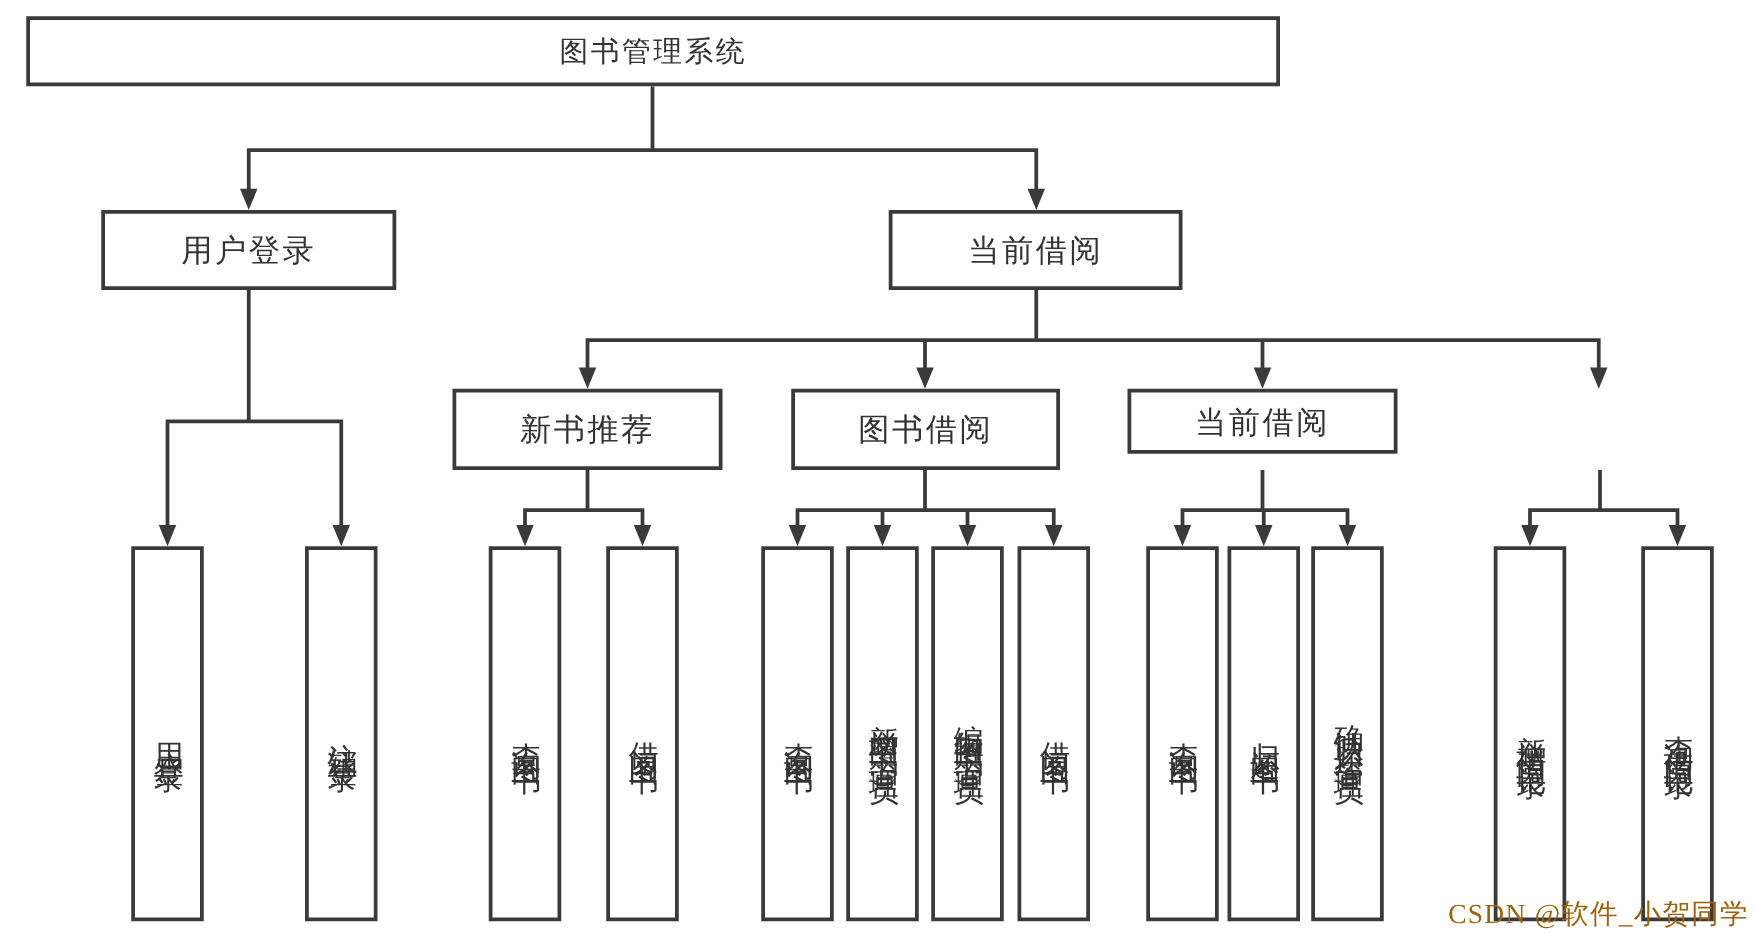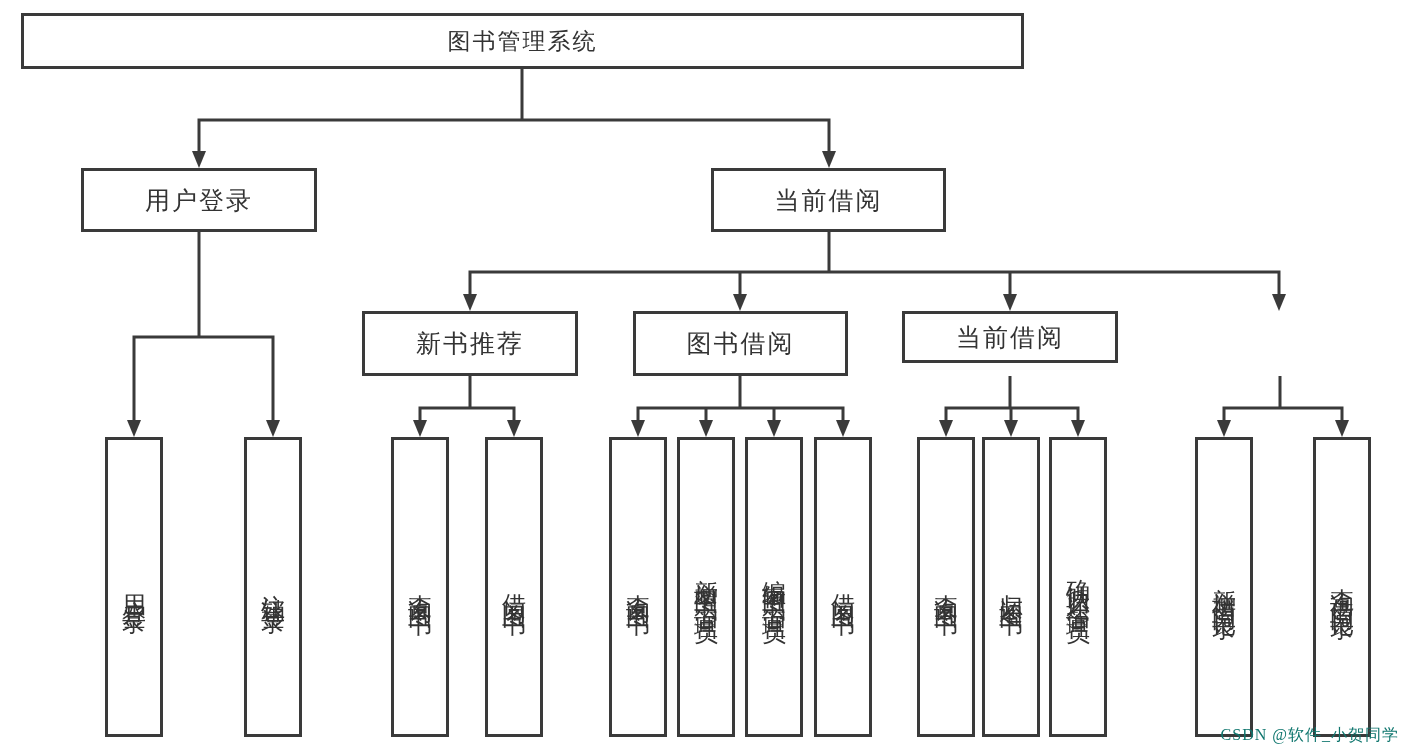--- a/index.html
+++ b/index.html
@@ -14,21 +14,21 @@
     color:#333333; z-index:2;
   }
   .node.h span { font-size:25px; letter-spacing:2px; white-space:nowrap; }
   .node.root span { font-size:23px; }
   .node.v span {
     writing-mode:vertical-rl; text-orientation:mixed;
     font-size:24px; letter-spacing:6px; line-height:1; white-space:nowrap;
   }
   #watermark {
     position:absolute; right:6px; bottom:1px; z-index:5;
-    font-size:16px; color:#0f766e; letter-spacing:1px; white-space:nowrap;margin-left:28px;
+    font-size:22px; color:#a16207; letter-spacing:1px; white-space:nowrap;margin-left:28px;
   }
 </style>
 </head>
 <body>
 
 <div id="canvas">
 
   <svg id="connectors" viewBox="0 0 1405 747" xmlns="http://www.w3.org/2000/svg">
     <g stroke="#3a3a3a" stroke-width="3" fill="none">
       <path d="M522 69 V121.5 M197.5 120 H830.5 M199 120 V152 M829 120 V152"></path>

